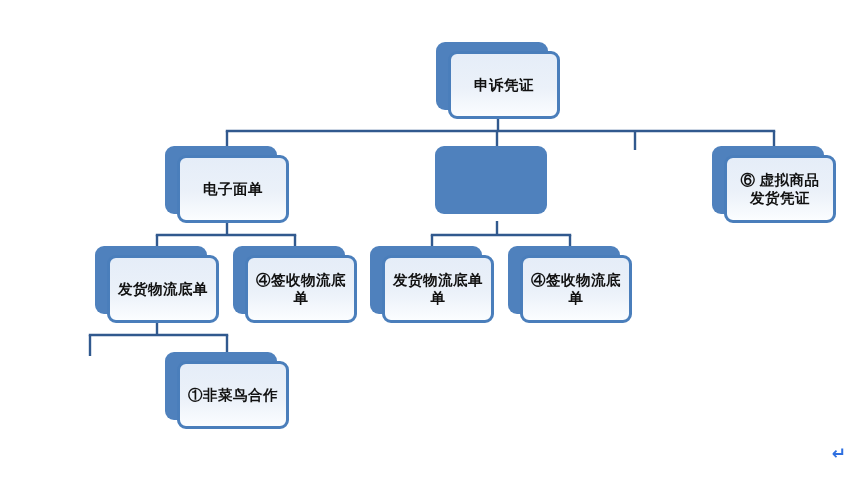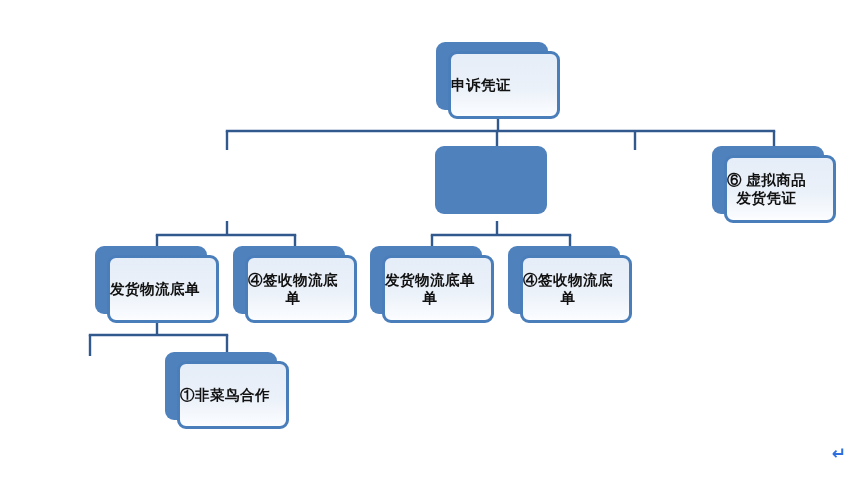--- a/index.html
+++ b/index.html
@@ -16,21 +16,21 @@
     position:absolute;left:0;top:0;width:112px;height:68px;
     background:var(--shape-back,#4f81bd);
     border-radius:9px;
   }
   .node .front{
     position:absolute;left:12px;top:9px;width:112px;height:68px;
     box-sizing:border-box;
     border:3.5px solid var(--shape-border,#4a7ebb);
     border-radius:9px;
     background:linear-gradient(180deg,var(--fill-top,#e5edf8) 0%,#ebf1f9 55%,var(--fill-bottom,#fbfdff) 100%);
-    display:flex;align-items:center;
+    display:flex;align-items:center;justify-content:center;
     text-align:center;
   }
   .lbl{
     font-weight:bold;
     font-size:14.5px;
     line-height:1.25;
     color:var(--text-color,#111111);
     white-space:pre-line;
     letter-spacing:0.5px;
   }
@@ -66,20 +66,26 @@
       <line x1="227" y1="335" x2="227" y2="356" stroke="#31598e" stroke-width="2.4"></line>
     </svg>
 
   <div class="node" style="left:436px;top:42px">
     <div class="back"></div>
     <div class="front">
       <span class="lbl">申诉凭证</span>
     </div>
   </div>
 
+  <div class="node" style="left:165px;top:146px">
+    <div class="back"></div>
+    <div class="front">
+      <span class="lbl">电子面单</span>
+    </div>
+  </div>
 
   <div class="node" style="left:435px;top:146px">
     <div class="back"></div>
   </div>
 
 
   <div class="node" style="left:712px;top:146px">
     <div class="back"></div>
     <div class="front">
       <span class="lbl">⑥ 虚拟商品

